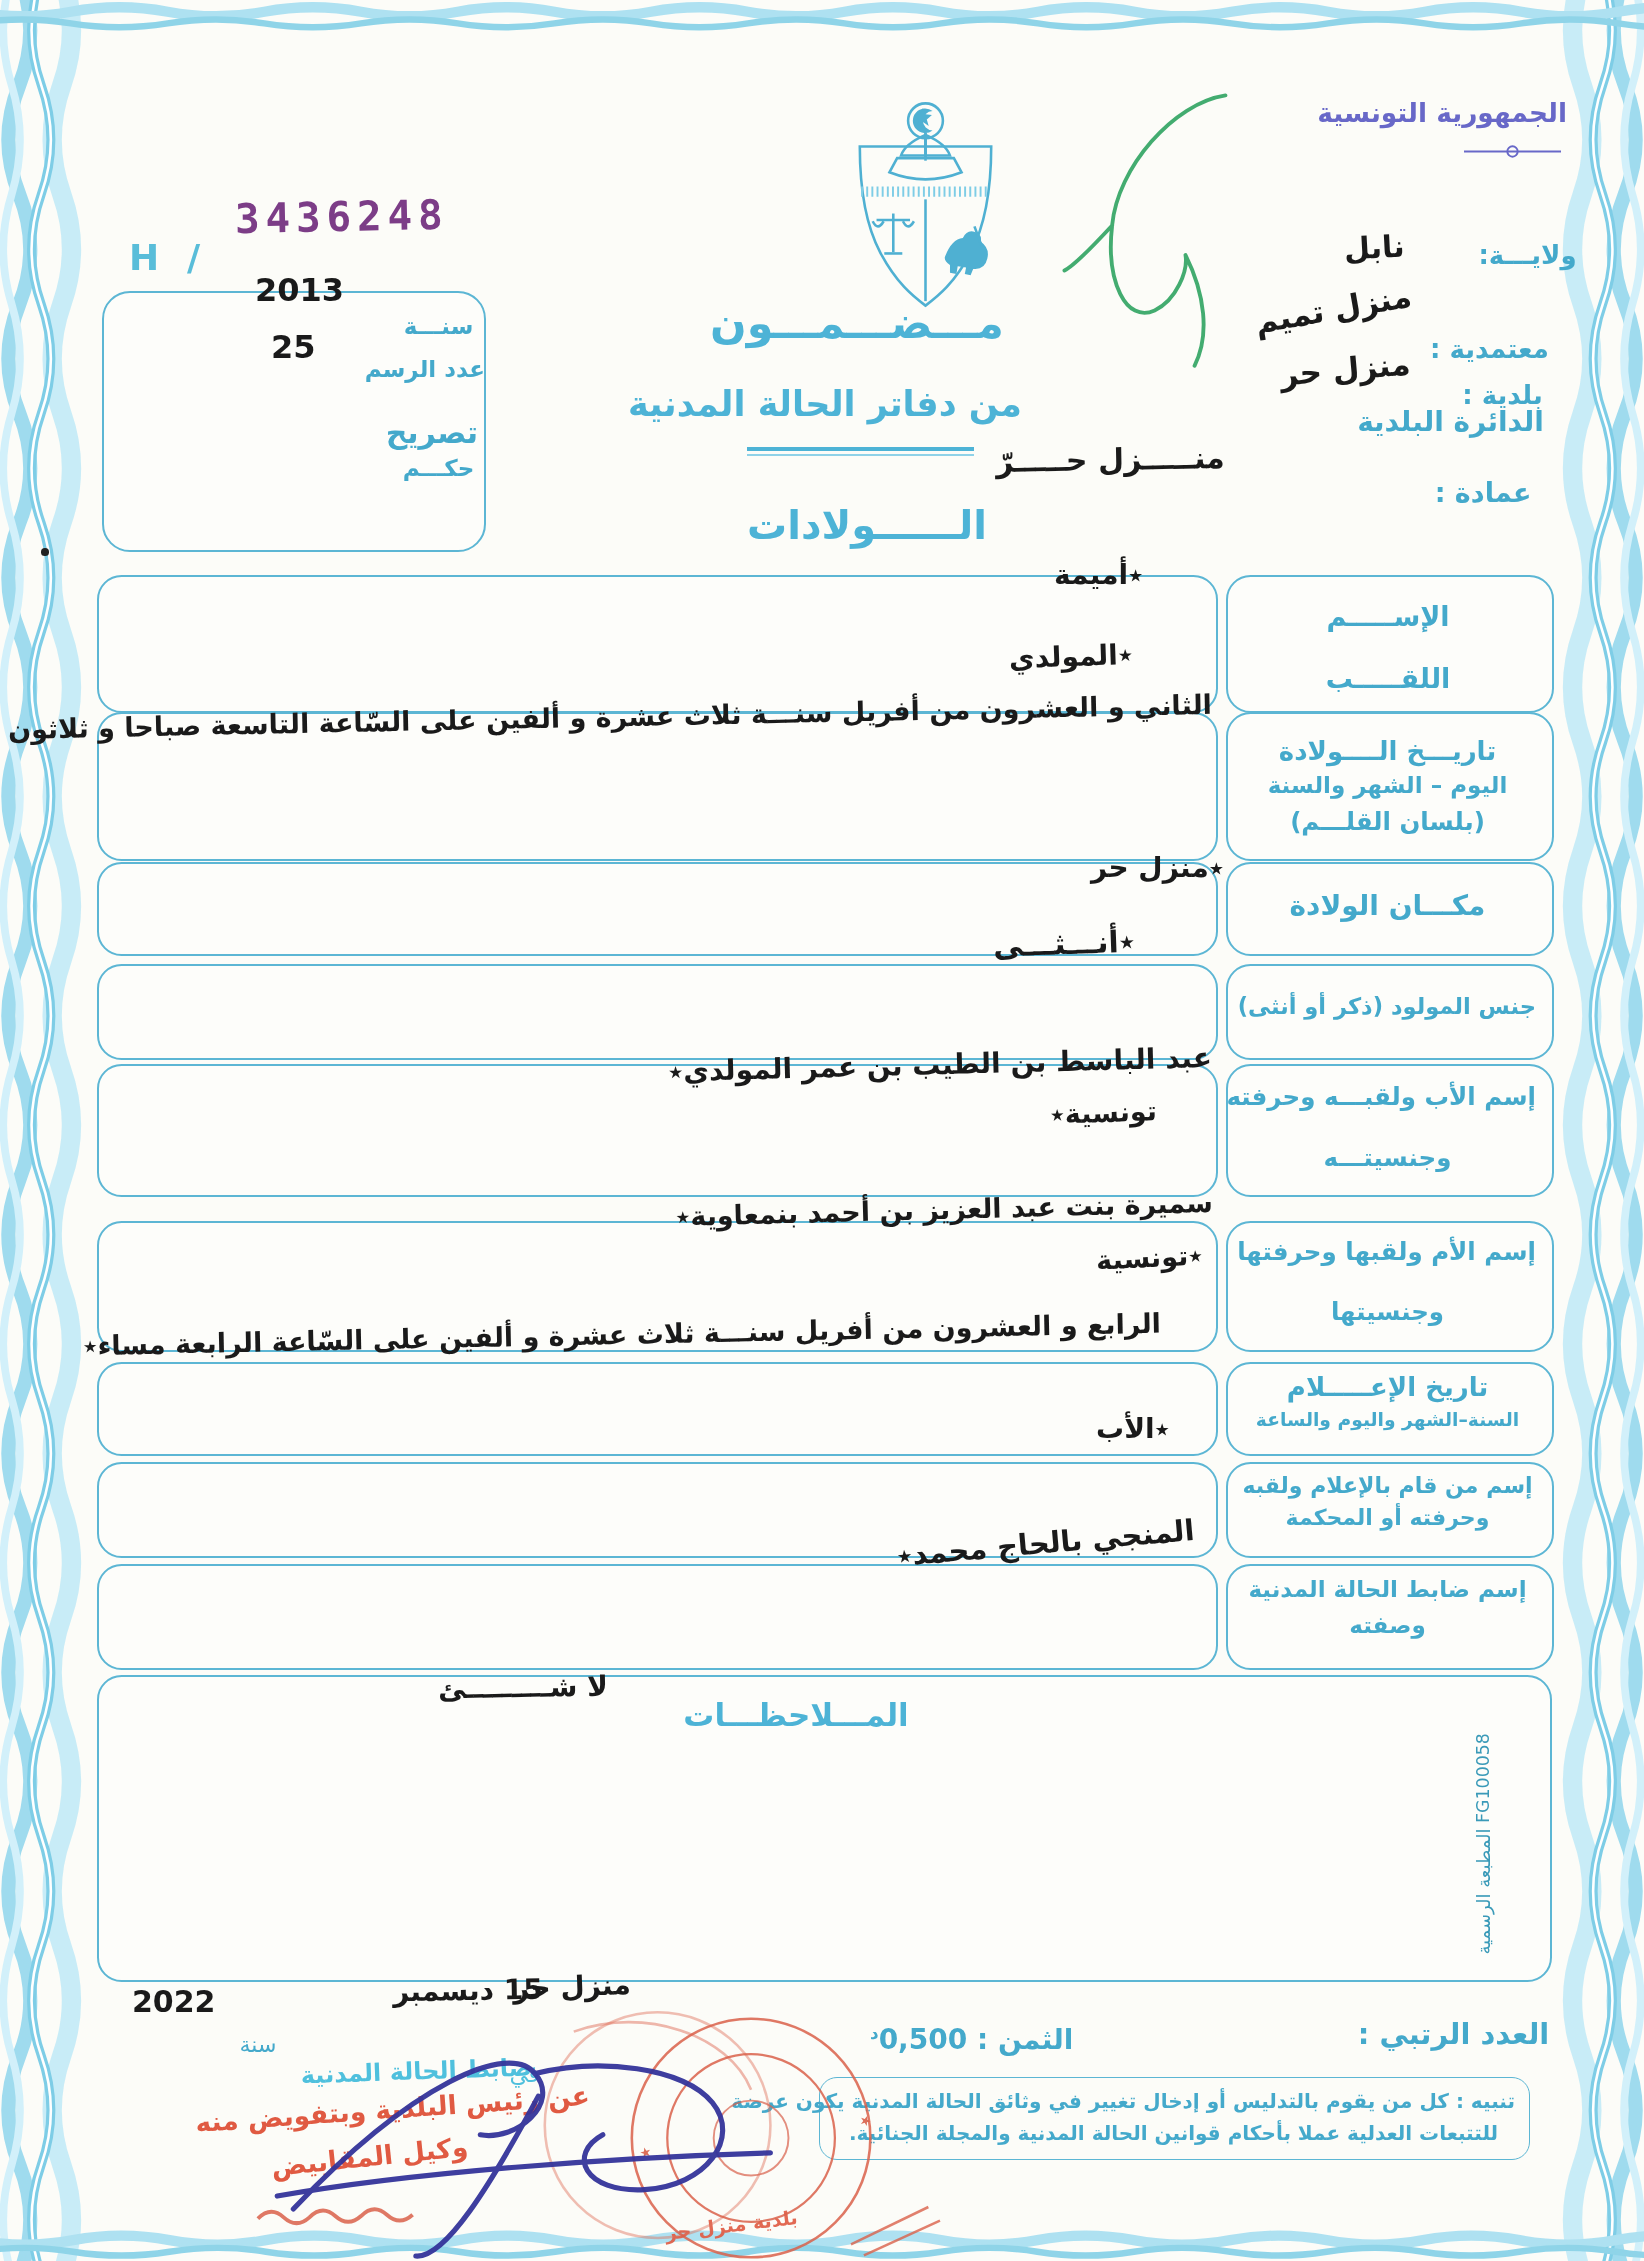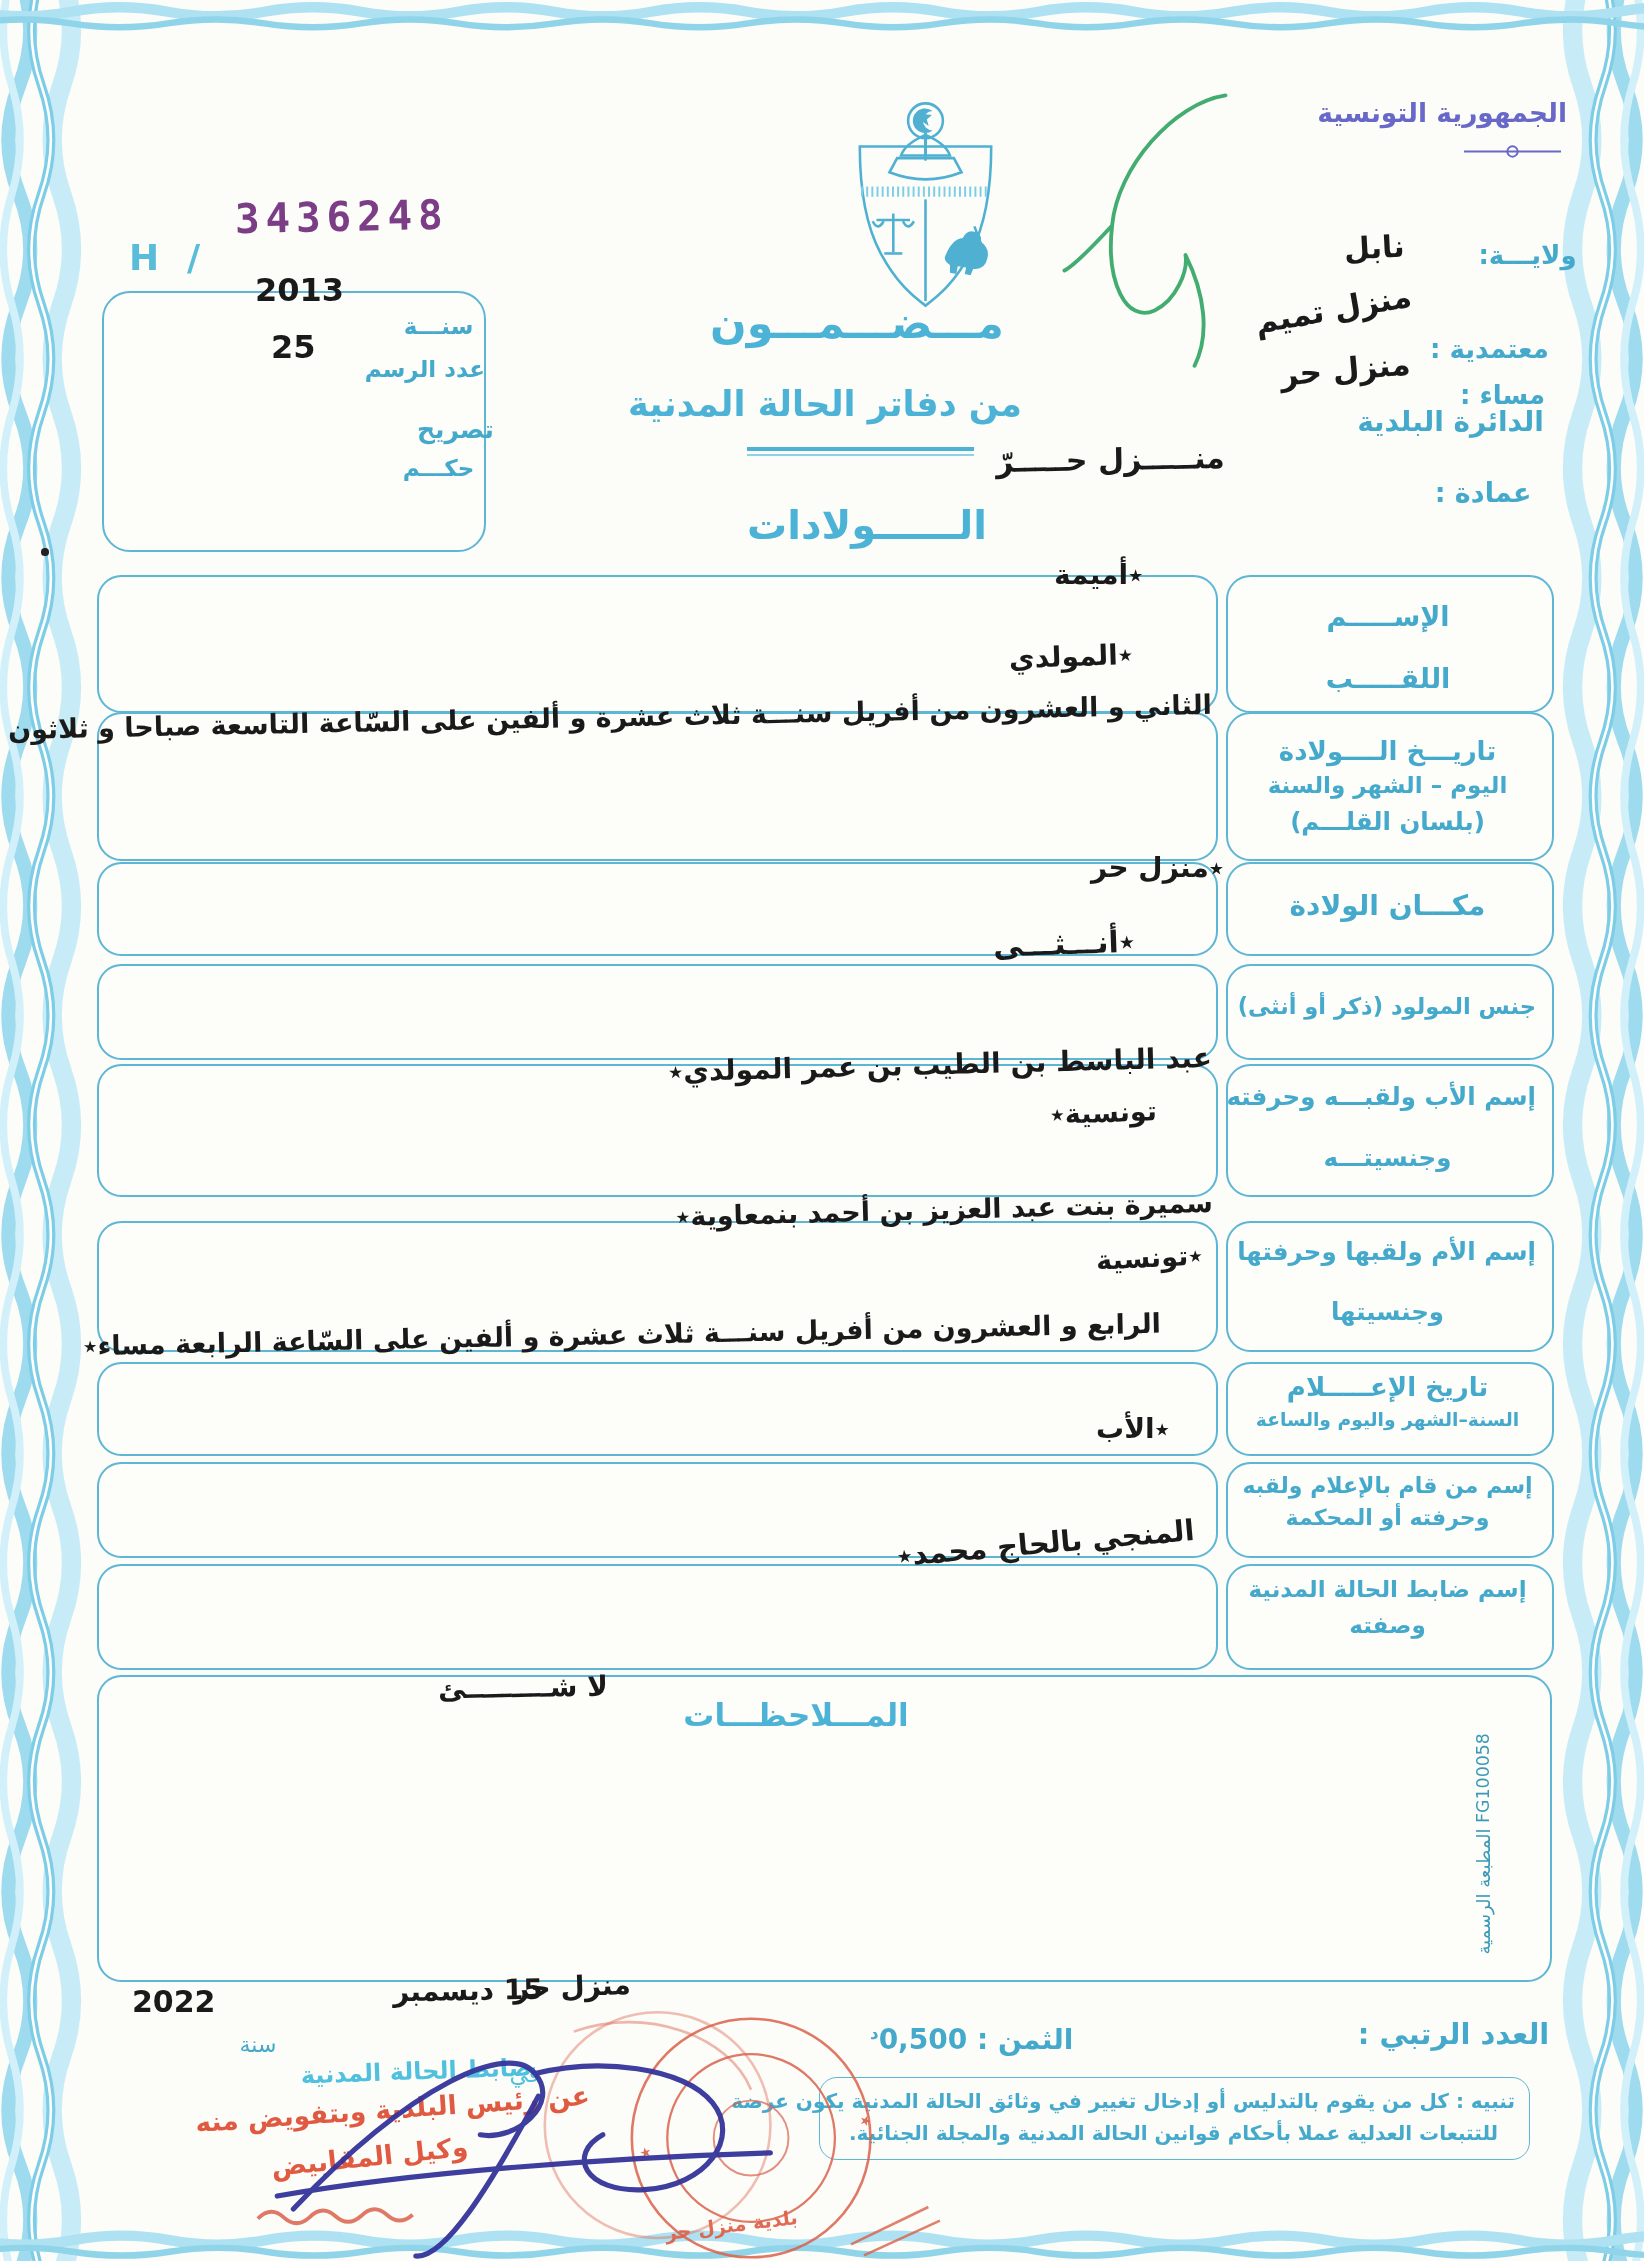--- a/index.html
+++ b/index.html
@@ -81,34 +81,34 @@
     <line x1="0" y1="13" x2="150" y2="13" stroke="#6868c8" stroke-width="3"></line>
     <circle cx="75" cy="13" r="8" fill="none" stroke="#6868c8" stroke-width="3"></circle>
   </svg>
 
   <div class="abs flabel" style="left:1464px;top:240px;width:103px;font-size:26px;margin-left:12px;">ولايـــة:</div>
   <div class="abs ar typed" style="left:1344px;top:230px;font-size:30px;transform:rotate(-3deg);">نابل</div>
 
   <div class="abs flabel" style="left:1425px;top:334px;width:129px;font-size:26px;">معتمدية :</div>
   <div class="abs ar typed" style="left:1254px;top:291px;font-size:31px;transform:rotate(-10deg);">منزل تميم</div>
 
-  <div class="abs flabel" style="left:1451px;top:380px;width:103px;font-size:26px;">مساء :</div>
+  <div class="abs flabel" style="left:1451px;top:380px;width:103px;font-size:26px;">بلدية :</div>
   <div class="abs ar typed" style="left:1280px;top:351px;font-size:31px;transform:rotate(-5deg);">منزل حر</div>
 
   <div class="abs flabel" style="left:1344px;top:405px;width:213px;font-size:28px;">الدائرة البلدية</div>
   <div class="abs ar typed" style="left:996px;top:442px;font-size:30px;transform:rotate(-1deg);">منـــــزل حـــــرّ</div>
 
   <div class="abs flabel" style="left:1412px;top:477px;width:142px;font-size:27px;">عمادة :</div>
 
   <div class="abs fbox" style="left:102px;top:291px;width:380px;height:257px;border-radius:28px;"></div>
   <div class="abs flabel" style="left:400px;top:313px;width:77px;font-size:23px;">سنـــة</div>
   <div class="abs typed" style="left:255px;top:271px;font-size:32px;">2013</div>
   <div class="abs flabel" style="left:382px;top:356px;width:103px;font-size:23px;">عدد الرسم</div>
   <div class="abs typed" style="left:271px;top:328px;font-size:32px;">25</div>
-  <div class="abs flabel" style="left:401px;top:415px;width:77px;font-size:25px;margin-left:16px;">تصريح</div>
+  <div class="abs flabel" style="left:401px;top:415px;width:77px;font-size:30px;">تصريح</div>
   <div class="abs flabel" style="left:400px;top:455px;width:77px;font-size:23px;">حكـــم</div>
 
   <div class="abs flabel" style="left:696px;top:298px;width:322px;font-size:43px;color:#4db3d6;">مـــضـــمـــون</div>
   <div class="abs flabel" style="left:642px;top:384px;width:380px;font-size:35px;color:#4db3d6;">من دفاتر الحالة المدنية</div>
   <div class="abs" style="left:747px;top:447px;width:227px;height:3.9px;background:#4db3d6;"></div>
   <div class="abs" style="left:747px;top:454px;width:227px;height:1.9px;background:#8fd2e8;"></div>
   <div class="abs flabel" style="left:706px;top:502px;width:322px;font-size:40px;color:#4db3d6;text-align:center;">الــــــولادات</div>
 
   <div class="abs" style="left:41px;top:548px;width:7.7px;height:7.7px;border-radius:50%;background:#222;"></div>
 

